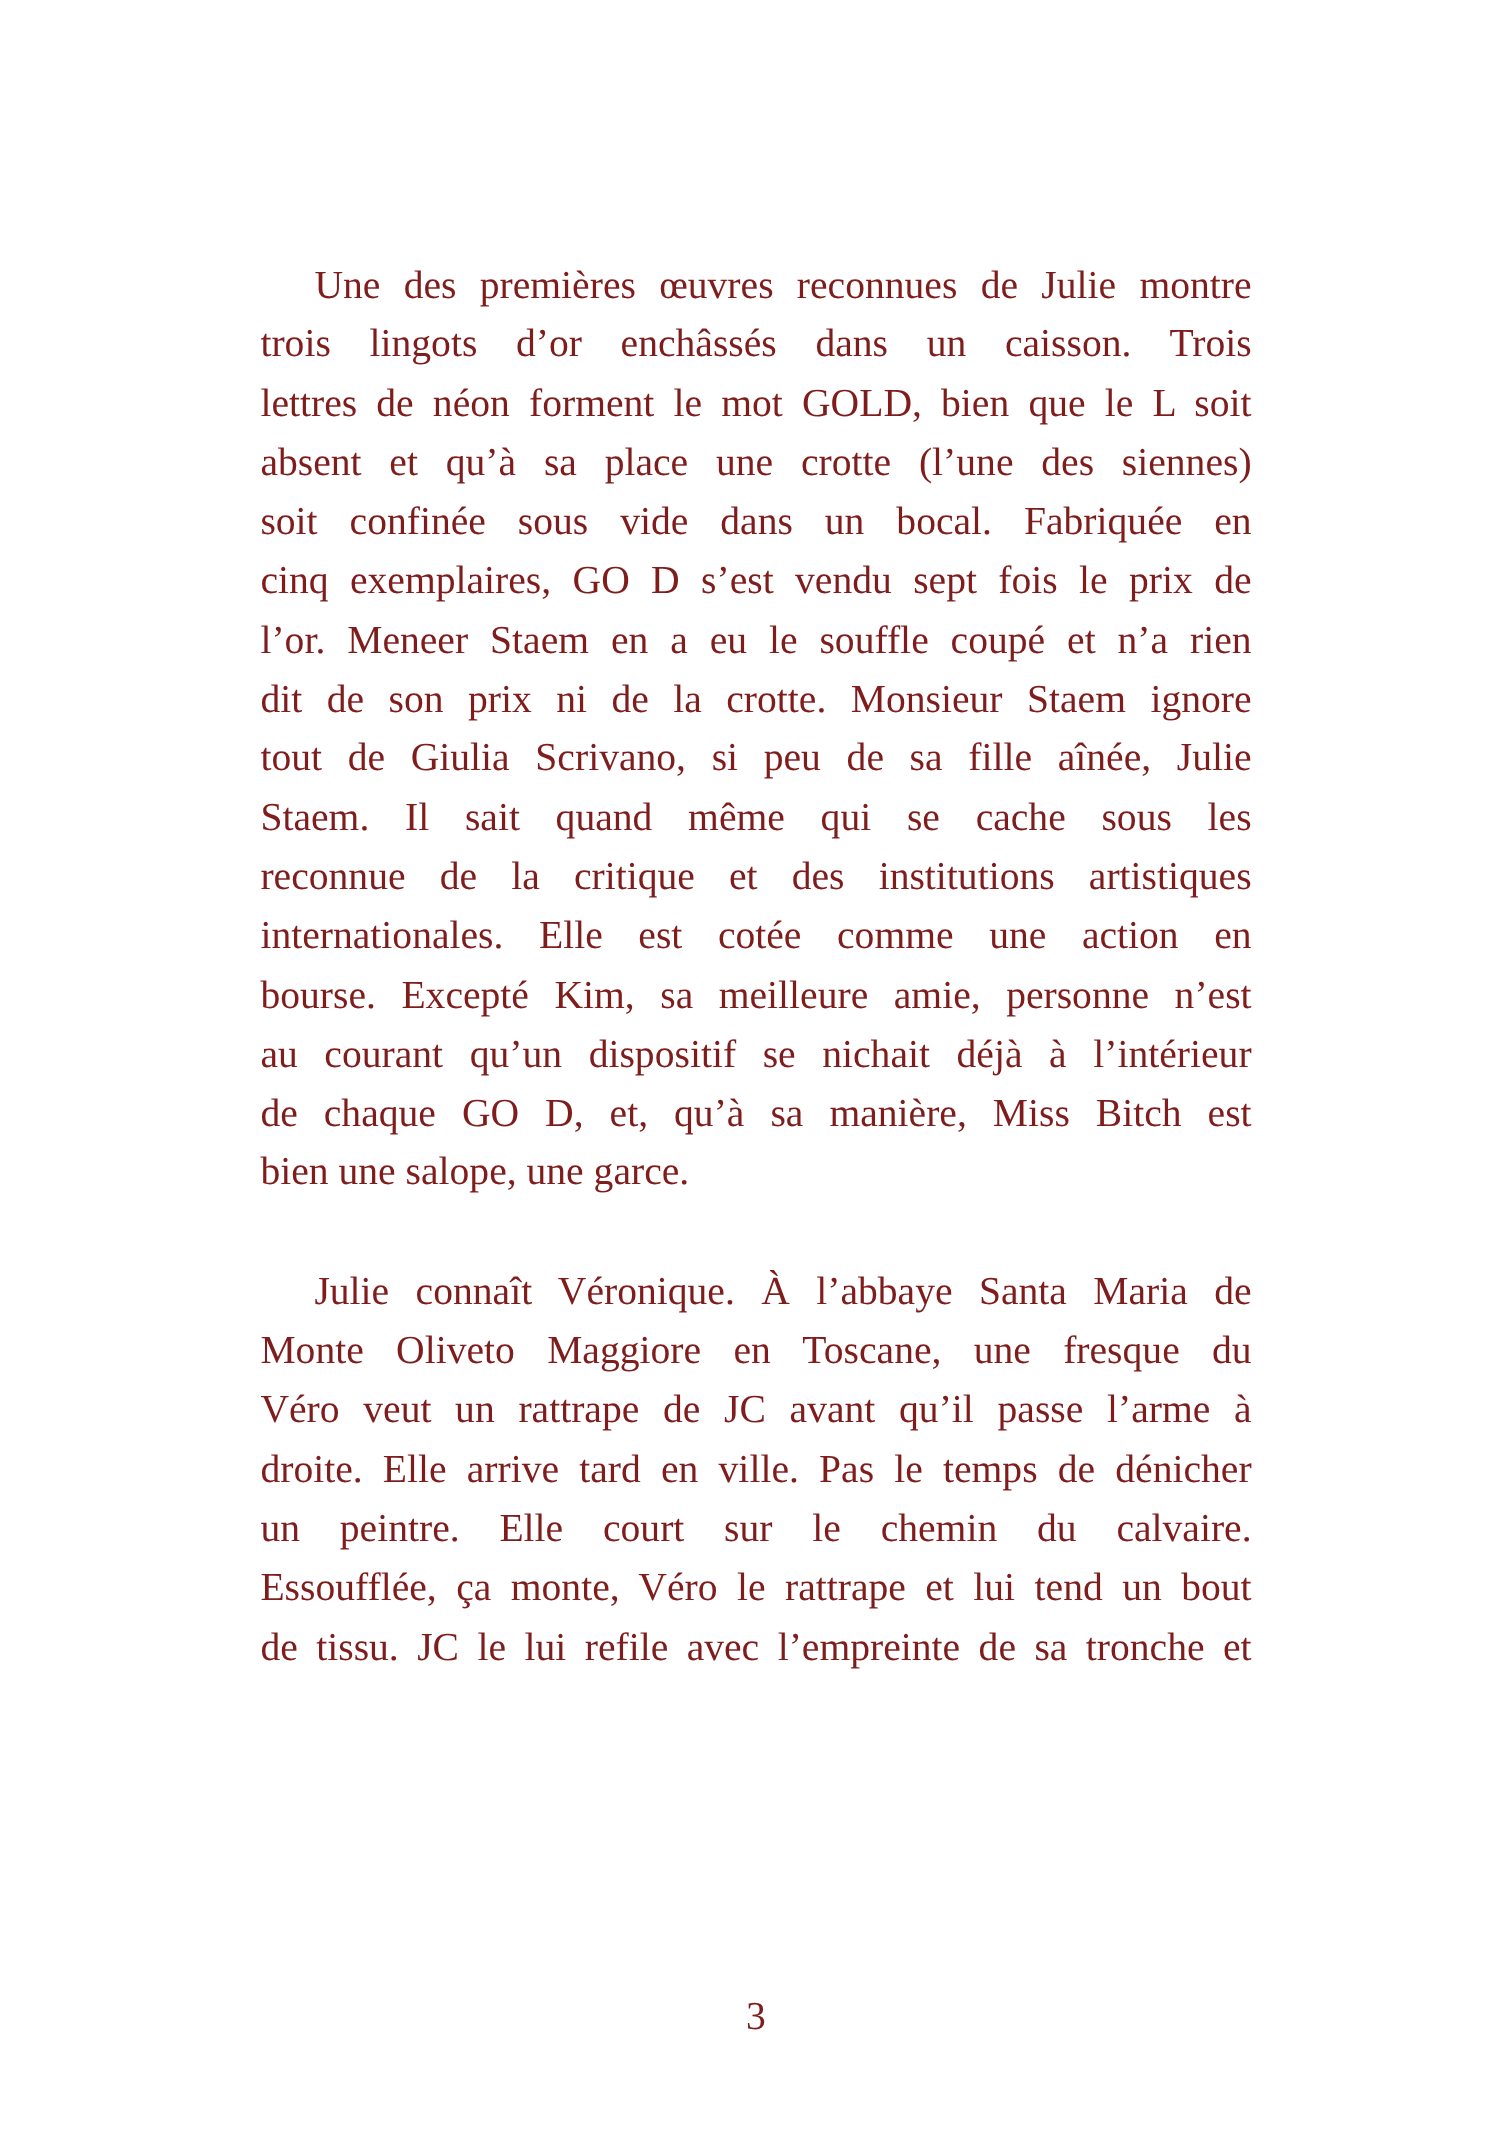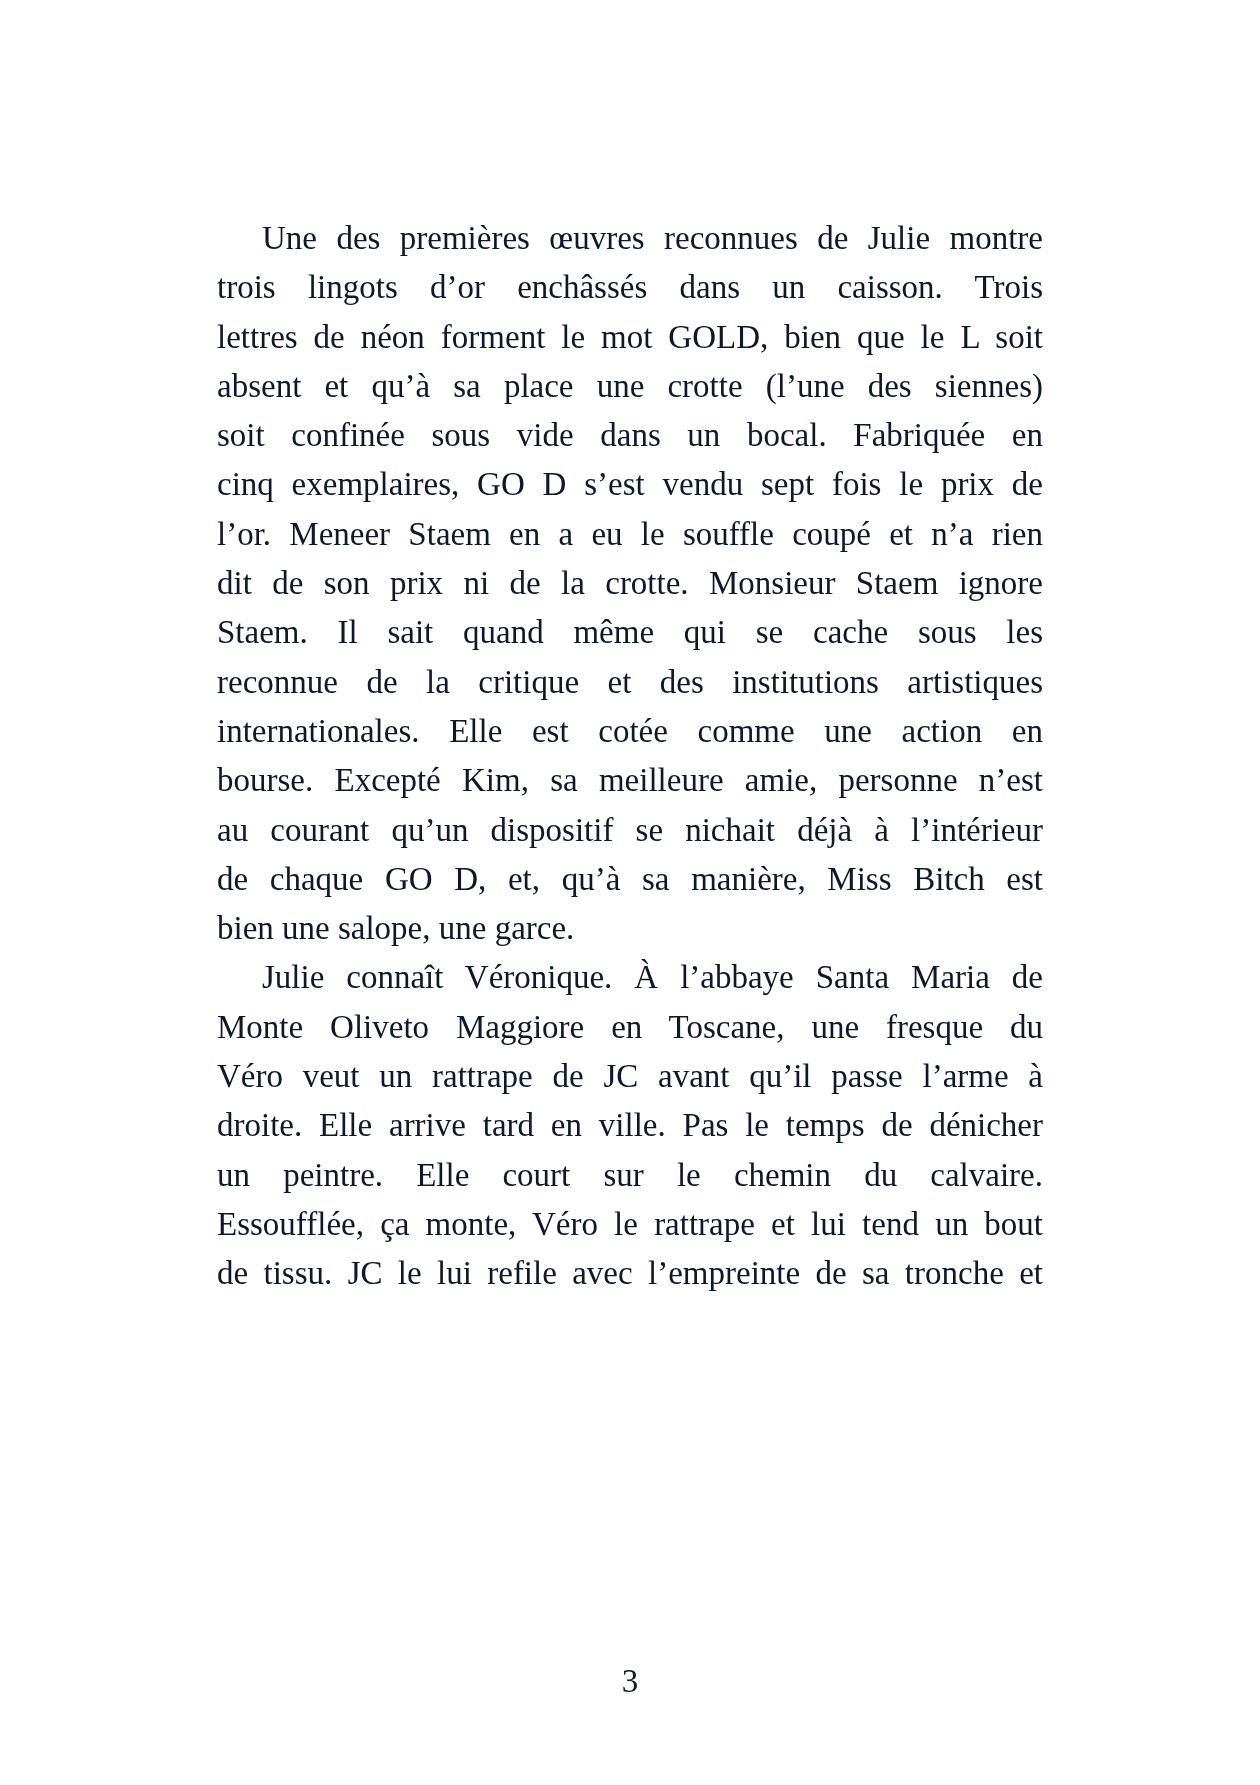--- a/index.html
+++ b/index.html
@@ -7,33 +7,33 @@
     padding: 0;
     background: #ffffff;
   }
   .page {
     position: relative;
     width: 1260px;
     height: 1785px;
     background: #ffffff;
     overflow: hidden;
     font-family: "Liberation Serif", "DejaVu Serif", serif;
-    color: #0f172a;
+    color: #7f1d1d;
   }
   .text-block {
     position: absolute;
     left: 217px;
     top: 214px;
     width: 826px;
     font-size: 33px;
     line-height: 49.3px;
     font-weight: 400;
   }
   .paragraph { margin: 0; padding: 0; }
-  .paragraph + .paragraph { }
+  .paragraph + .paragraph { margin-top: 50px; }
   .ln {
     text-align: justify;
     text-align-last: justify;
     text-justify: inter-word;
     white-space: nowrap;
   }
   .ln.indent { text-indent: 45px; }
   .ln.para-last {
     text-align-last: left;
   }
@@ -56,20 +56,21 @@
 
     <div class="paragraph">
       <div class="ln indent">Une des premières œuvres reconnues de Julie montre</div>
       <div class="ln">trois lingots d’or enchâssés dans un caisson. Trois</div>
       <div class="ln">lettres de néon forment le mot GOLD, bien que le L soit</div>
       <div class="ln">absent et qu’à sa place une crotte (l’une des siennes)</div>
       <div class="ln">soit confinée sous vide dans un bocal. Fabriquée en</div>
       <div class="ln">cinq exemplaires, GO D s’est vendu sept fois le prix de</div>
       <div class="ln">l’or. Meneer Staem en a eu le souffle coupé et n’a rien</div>
       <div class="ln">dit de son prix ni de la crotte. Monsieur Staem ignore</div>
+      <div class="ln">tout de Giulia Scrivano, si peu de sa fille aînée, Julie</div>
       <div class="ln">Staem. Il sait quand même qui se cache sous les</div>
       <div class="ln">reconnue de la critique et des institutions artistiques</div>
       <div class="ln">internationales. Elle est cotée comme une action en</div>
       <div class="ln">bourse. Excepté Kim, sa meilleure amie, personne n’est</div>
       <div class="ln">au courant qu’un dispositif se nichait déjà à l’intérieur</div>
       <div class="ln">de chaque GO D, et, qu’à sa manière, Miss Bitch est</div>
       <div class="ln para-last">bien une salope, une garce.</div>
     </div>
 
     <div class="paragraph">

